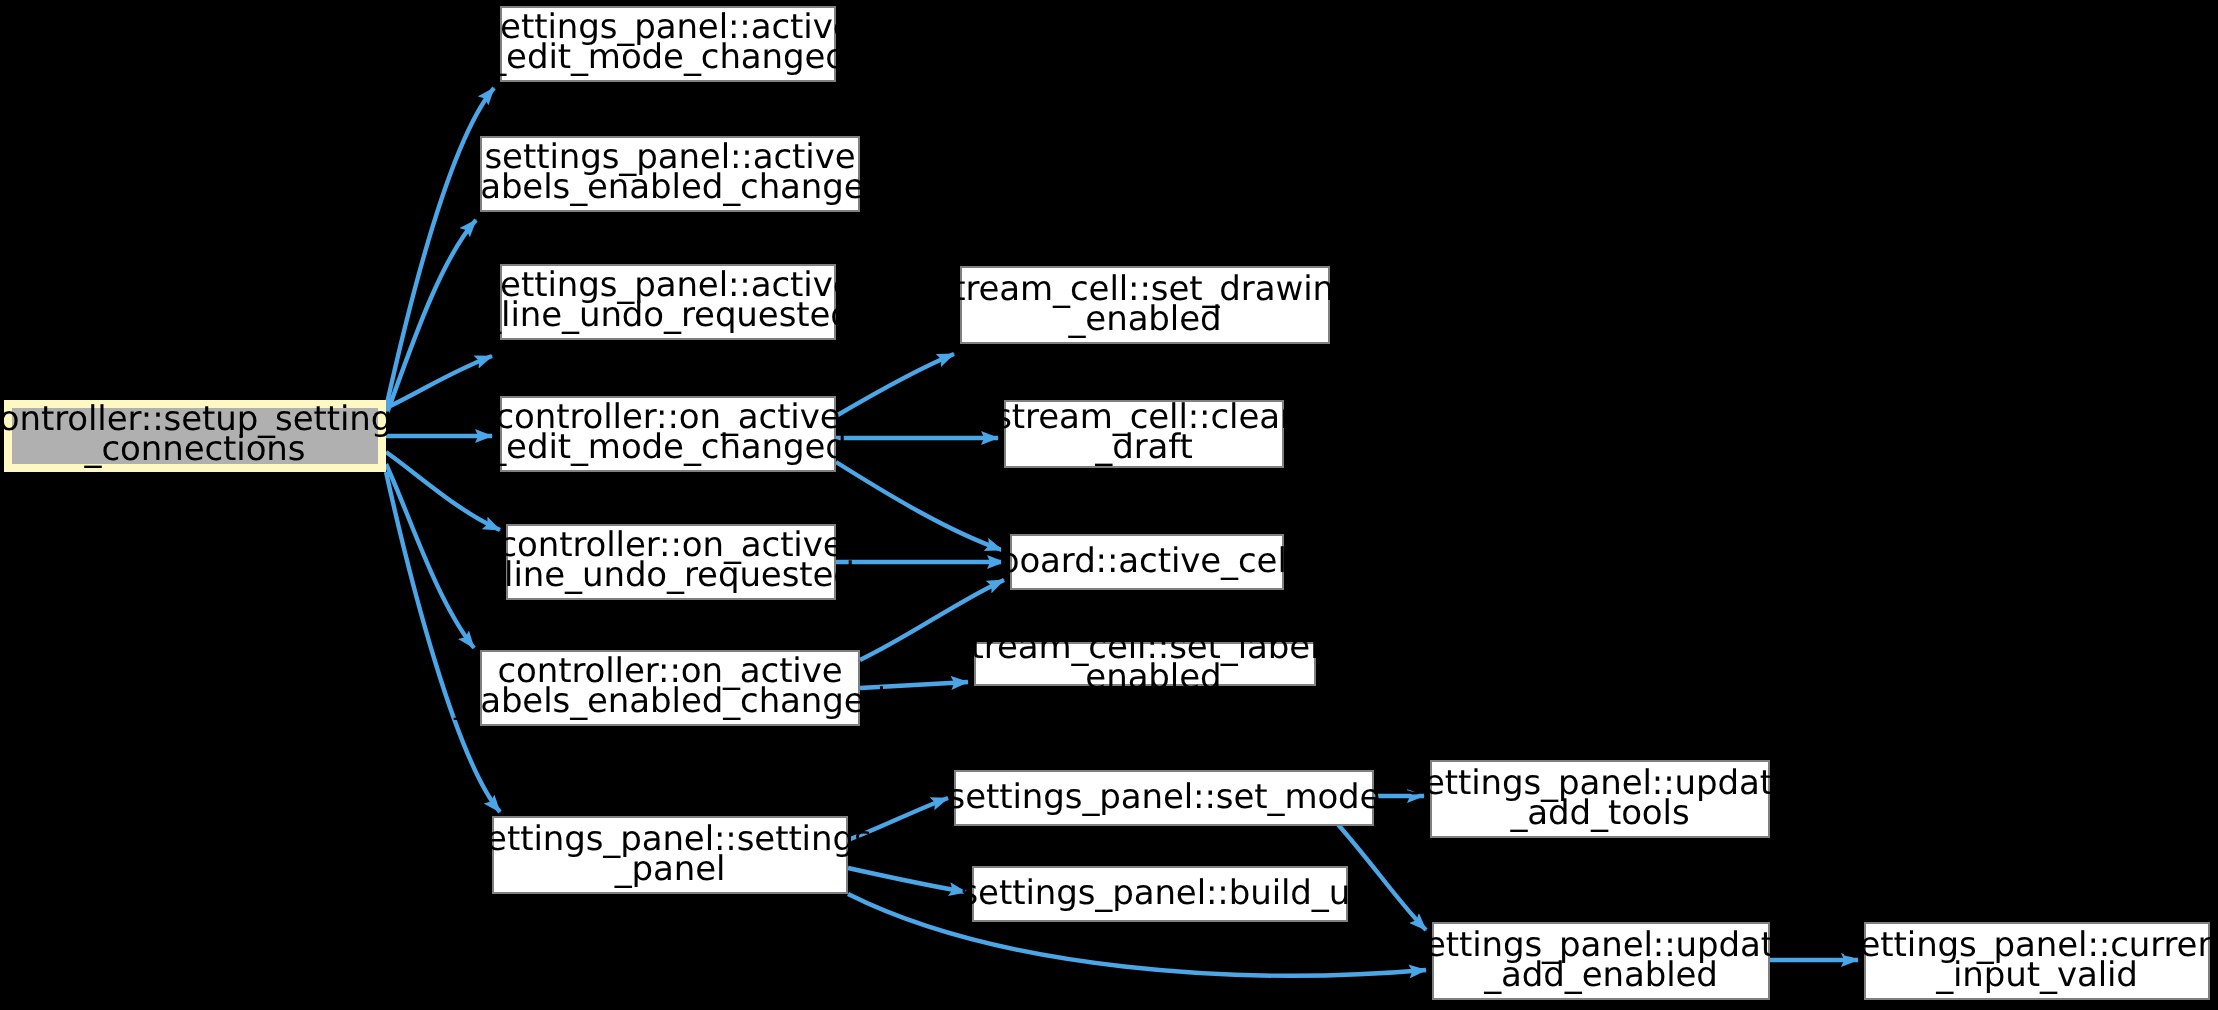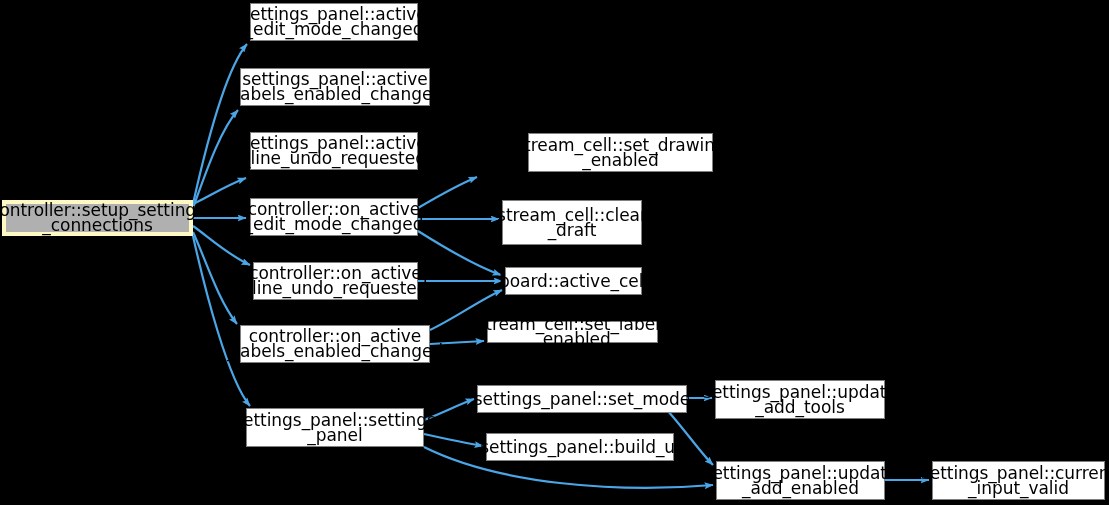--- a/index.html
+++ b/index.html
@@ -88,23 +88,23 @@
       <div class="node" style="left: 250px; top: 132px; width: 168px; height: 38px;">settings_panel::active
 _line_undo_requested</div>
       <div class="node" style="left: 250px; top: 198px; width: 168px; height: 38px;">controller::on_active
 _edit_mode_changed</div>
       <div class="node" style="left: 253px; top: 262px; width: 165px; height: 38px;">controller::on_active
 _line_undo_requested</div>
       <div class="node" style="left: 240px; top: 325px; width: 190px; height: 38px;">controller::on_active
 _labels_enabled_changed</div>
       <div class="node" style="left: 246px; top: 408px; width: 178px; height: 39px;">settings_panel::settings
 _panel</div>
-      <div class="node" style="left: 480px; top: 133px; width: 185px; height: 39px; margin-left: 48px;">stream_cell::set_drawing
+      <div class="node" style="left: 480px; top: 133px; width: 185px; height: 39px;">stream_cell::set_drawing
 _enabled</div>
-      <div class="node" style="left: 502px; top: 200px; width: 140px; height: 45px;">stream_cell::clear
+      <div class="node" style="left: 502px; top: 200px; width: 140px; height: 34px;">stream_cell::clear
 _draft</div>
       <div class="node" style="left: 505px; top: 267px; width: 137px; height: 28px;">board::active_cell</div>
       <div class="node" style="left: 487px; top: 321px; width: 171px; height: 22px;">stream_cell::set_labels
 _enabled</div>
       <div class="node" style="left: 477px; top: 385px; width: 210px; height: 28px;">settings_panel::set_mode</div>
       <div class="node" style="left: 486px; top: 433px; width: 188px; height: 28px;">settings_panel::build_ui</div>
       <div class="node" style="left: 715px; top: 380px; width: 170px; height: 39px;">settings_panel::update
 _add_tools</div>
       <div class="node" style="left: 716px; top: 461px; width: 169px; height: 39px;">settings_panel::update
 _add_enabled</div>

